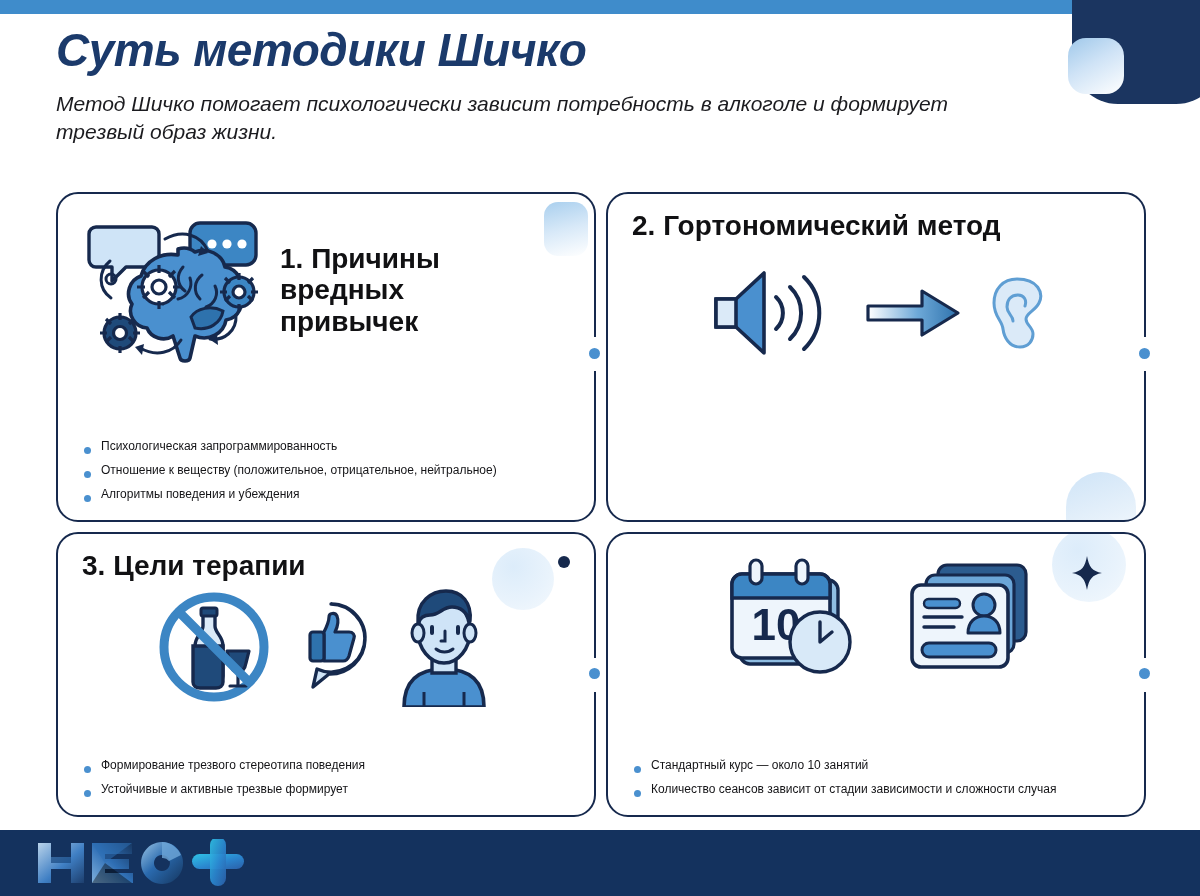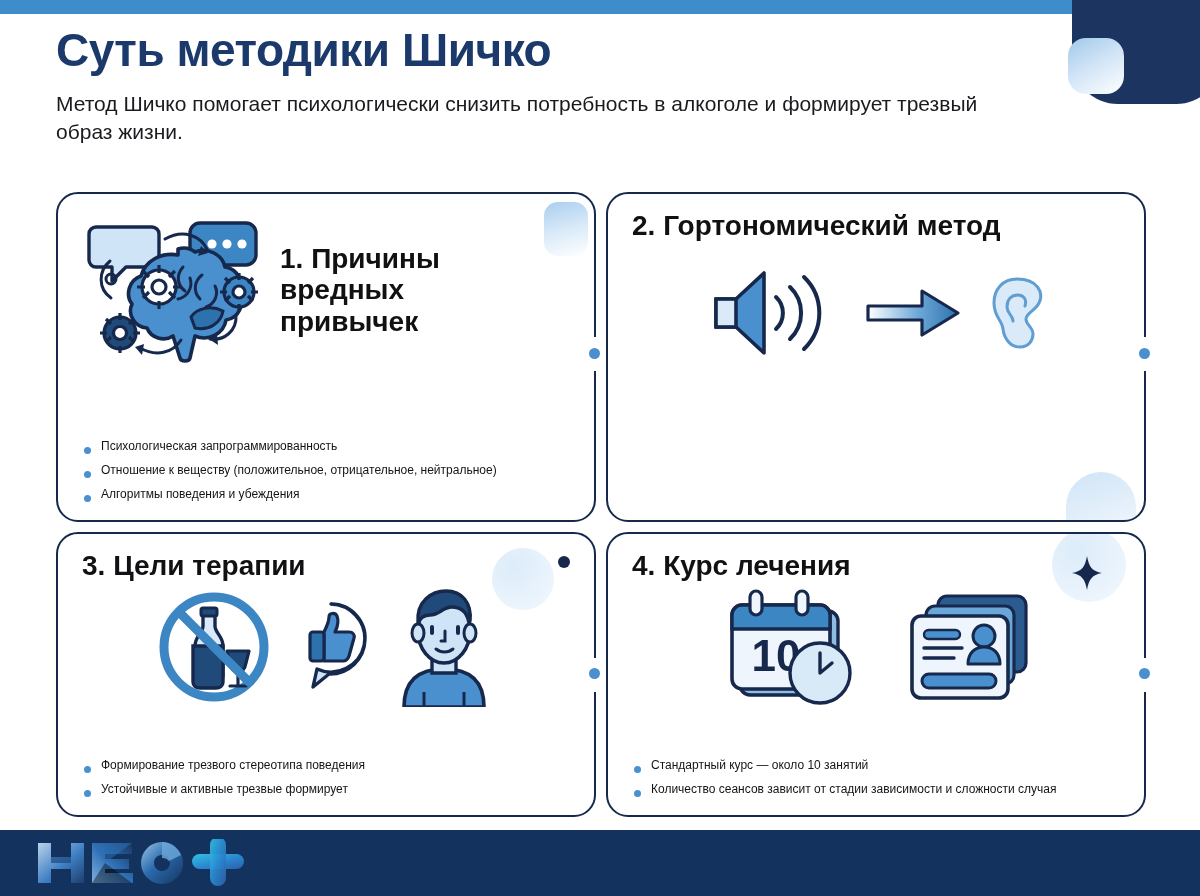--- a/index.html
+++ b/index.html
@@ -49,20 +49,21 @@
     z-index: 6;
   }
 
   
   .header {
     position: absolute;
     top: 26px;
     left: 56px;
     width: 1000px;
     z-index: 3;
+    font-style: italic;
   }
   .page-title {
     font-size: 46px;
     font-weight: bold;
     color: #1b3a6b;
     letter-spacing: -0.5px;
     line-height: 1.08;
   }
   .page-subtitle {
     margin-top: 14px;
@@ -240,21 +241,21 @@
 </style>
 </head>
 <body>
 
 <div class="top-bar"></div>
 <div class="navy-blob"></div>
 <div class="grad-square-top"></div>
 
 <div class="header">
   <div class="page-title">Суть методики Шичко</div>
-  <div class="page-subtitle">Метод Шичко помогает психологически снизить потребность в алкоголе и формирует трезвый образ жизни.</div>
+  <div class="page-subtitle">Метод Шичко помогает психологически зависит потребность в алкоголе и формирует трезвый образ жизни.</div>
 </div>
 
 <div class="grid">
 
   <div class="card">
     <div class="card-inner">
       <div class="deco-grad-sq"></div>
 
       <div class="c1-head">
         <span>
@@ -428,21 +429,20 @@
 
   <div class="card">
     <div class="card-inner">
       <div class="deco-circle-lg" style="top:-4px; right:20px; width:74px; height:74px;"></div>
       <div class="deco-star" style="top:24px; right:44px;">
         <svg width="30" height="34" viewBox="0 0 30 34">
           <path d="M15 0 c2 11 5 15 15 17 c-10 2 -13 6 -15 17 c-2 -11 -5 -15 -15 -17 c10 -2 13 -6 15 -17 z" fill="#16294d"></path>
         </svg>
       </div>
 
-      <div class="card-title">4. Курс лечения</div>
 
       <div class="icon-row" style="margin-top:6px; height:122px; gap:46px;">
         <span>
           <svg width="134" height="122" viewBox="0 0 134 122">
             <rect x="16" y="24" width="98" height="84" rx="10" fill="#8fbde2" stroke="#16294d" stroke-width="3.4"></rect>
             <rect x="8" y="18" width="98" height="84" rx="10" fill="#eef5fc" stroke="#16294d" stroke-width="3.6"></rect>
             <path d="M8 28 a10 10 0 0 1 10 -10 h78 a10 10 0 0 1 10 10 v14 h-98 z" fill="#3c86c4" stroke="#16294d" stroke-width="3.4"></path>
             <rect x="26" y="4" width="12" height="24" rx="6" fill="#eef5fc" stroke="#16294d" stroke-width="3.2"></rect>
             <rect x="72" y="4" width="12" height="24" rx="6" fill="#eef5fc" stroke="#16294d" stroke-width="3.2"></rect>
             <text x="52" y="84" font-family="'Liberation Sans',sans-serif" font-size="44" font-weight="bold" fill="#16294d" text-anchor="middle">10</text>

